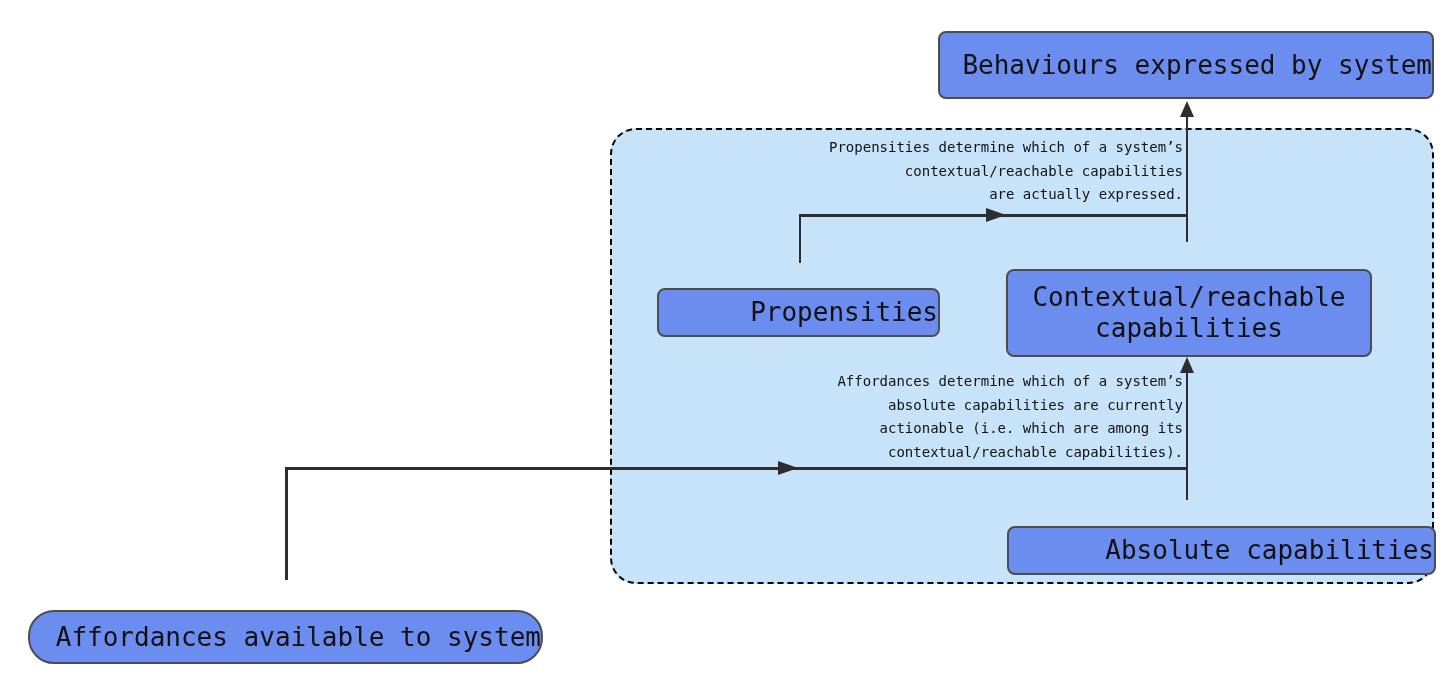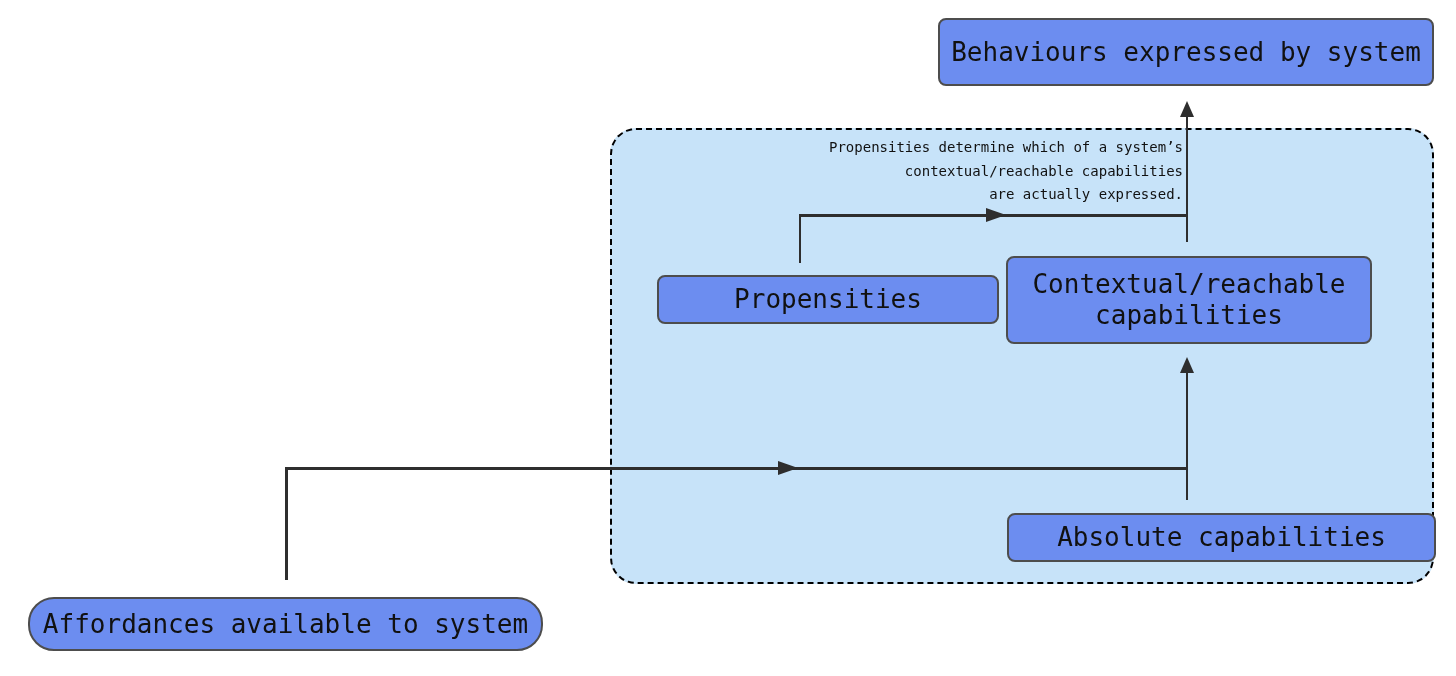--- a/index.html
+++ b/index.html
@@ -23,27 +23,28 @@
     z-index: 1;
   }
   
   .node {
     position: absolute;
     background: var(--node-fill, #6C8DF0);
     border: 2px solid var(--node-border, #4d4d4d);
     border-radius: 8px;
     display: flex;
     align-items: center;
-    justify-content: center;
+    justify-content: flex-end;
     text-align: center;
     font-size: 26px;
     line-height: 1.18;
     color: var(--text, #111111);
     z-index: 3;
     box-sizing: border-box;
+    margin-top: 13px;
   }
   
   .shaft {
     position: absolute;
     background: var(--arrow, #2e2e2e);
     z-index: 2;
   }
   .shaft.h { height: 2.5px; }
   .shaft.v { width: 2.5px; }
   
@@ -88,34 +89,38 @@
   <div class="shaft v" style="left:1185.5px; top:371px; height:129px;"></div>
 
   <div class="shaft v" style="left:285px; top:467px; height:113px;"></div>
   <div class="shaft h" style="left:285px; top:467px; width:903px;"></div>
   <div class="tri right" style="left:778px; top:461.2px;"></div>
 
   <div class="node" style="left:938px; top:18px; width:496px; height:68px;">
     <span>Behaviours expressed by system</span>
   </div>
 
-  <div class="node" style="left:657px; top:275px; width:342px; height:49px;">
+  <div class="node" style="left:657px; top:275px; width:283px; height:49px;">
     <span>Propensities</span>
   </div>
 
   <div class="node" style="left:1006px; top:256px; width:366px; height:88px; padding:0 12px;">
     <span>Contextual/reachable capabilities</span>
   </div>
 
   <div class="node" style="left:1007px; top:513px; width:429px; height:49px;">
     <span>Absolute capabilities</span>
   </div>
 
   <div class="node" style="left:28px; top:597px; width:515px; height:54px;border-radius:26px;">
     <span>Affordances available to system</span>
   </div>
 
   <div class="note" style="top:136px;">Propensities determine which of a system’s
 contextual/reachable capabilities
 are actually expressed.</div>
 
+  <div class="note" style="top:370px;">Affordances determine which of a system’s
+absolute capabilities are currently
+actionable (i.e. which are among its
+contextual/reachable capabilities).</div>
 
 </div>
 
 </body></html>

